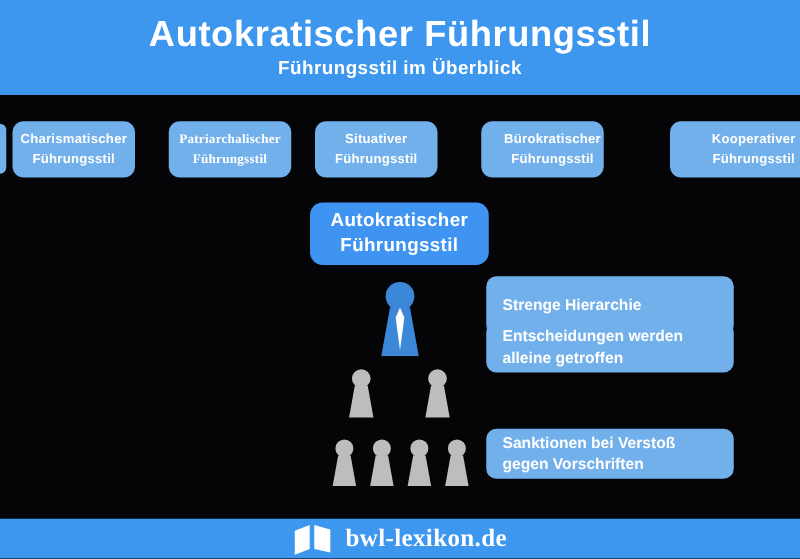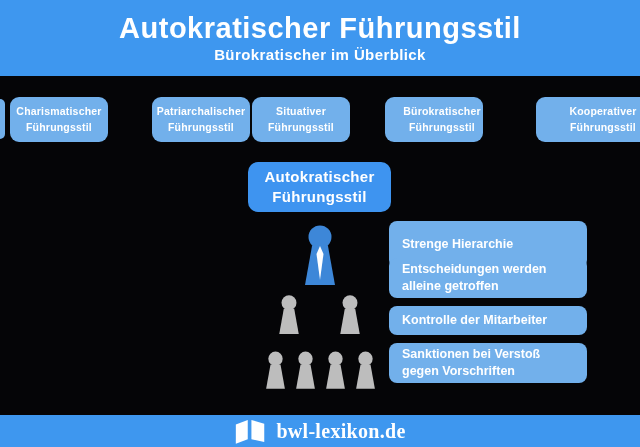--- a/index.html
+++ b/index.html
@@ -31,21 +31,21 @@
   
   .style-box {
     position: absolute; top: 97px; width: 98px; height: 45px;
     background: #72B0EB; border-radius: 9px;
     display: flex; align-items: center; justify-content: center;
     text-align: center;
     font-size: 10.5px; font-weight: bold; letter-spacing: 0.2px;
     line-height: 1.45; white-space: pre-line;
   }
   .sb1 { left: 10px; }
-  .sb2 { left: 152px; }
+  .sb2 { left: 135px; font-family: Liberation Serif, serif; }
   .sb3 { left: 252px; }
   .sb4 { left: 385px; padding-left: 16px; }
   .sb5 { left: 536px; width: 134px; }
   .style-box-sliver {
     position: absolute; left: 0; top: 99px; width: 5px; height: 40px;
     background: #72B0EB; border-radius: 0 5px 5px 0;
   }
 
   
   .selected-box {
@@ -91,21 +91,21 @@
   .footer .brand { font-size: 20px; font-weight: bold; letter-spacing: 0.3px; }
   .footer svg { display: block; }
 </style>
 </head>
 <body>
 
 <div id="stage">
 
   <div class="header">
     <div class="title">Autokratischer Führungsstil</div>
-    <div class="subtitle">Bürokratischer im Überblick</div>
+    <div class="subtitle">Führungsstil im Überblick</div>
   </div>
 
   <div class="style-box-sliver"></div>
   <div class="style-box sb1">Charismatischer
 Führungsstil</div>
   <div class="style-box sb2">Patriarchalischer
 Führungsstil</div>
   <div class="style-box sb3">Situativer
 Führungsstil</div>
   <div class="style-box sb4">Bürokratischer
@@ -156,21 +156,20 @@
   <div class="person bot4">
     <svg viewBox="0 0 80 120" xmlns="http://www.w3.org/2000/svg">
       <circle cx="40" cy="24" r="23" fill="#BDBDBD"></circle>
       <polygon points="24,42 56,42 70,120 10,120" fill="#BDBDBD"></polygon>
     </svg>
   </div>
 
   <div class="feature f1">Strenge Hierarchie</div>
   <div class="feature f2">Entscheidungen werden
 alleine getroffen</div>
-  <div class="feature f3">Kontrolle der Mitarbeiter</div>
   <div class="feature f4">Sanktionen bei Verstoß
 gegen Vorschriften</div>
 
   <div class="footer">
     <span>
       <svg width="33" height="26" viewBox="0 0 36 28" xmlns="http://www.w3.org/2000/svg">
         <polygon points="2,7 15,2 15,23 2,28" fill="#FFFFFF"></polygon>
         <polygon points="19,2 33,6 33,26 19,23" fill="#FFFFFF"></polygon>
       </svg>
     </span>

